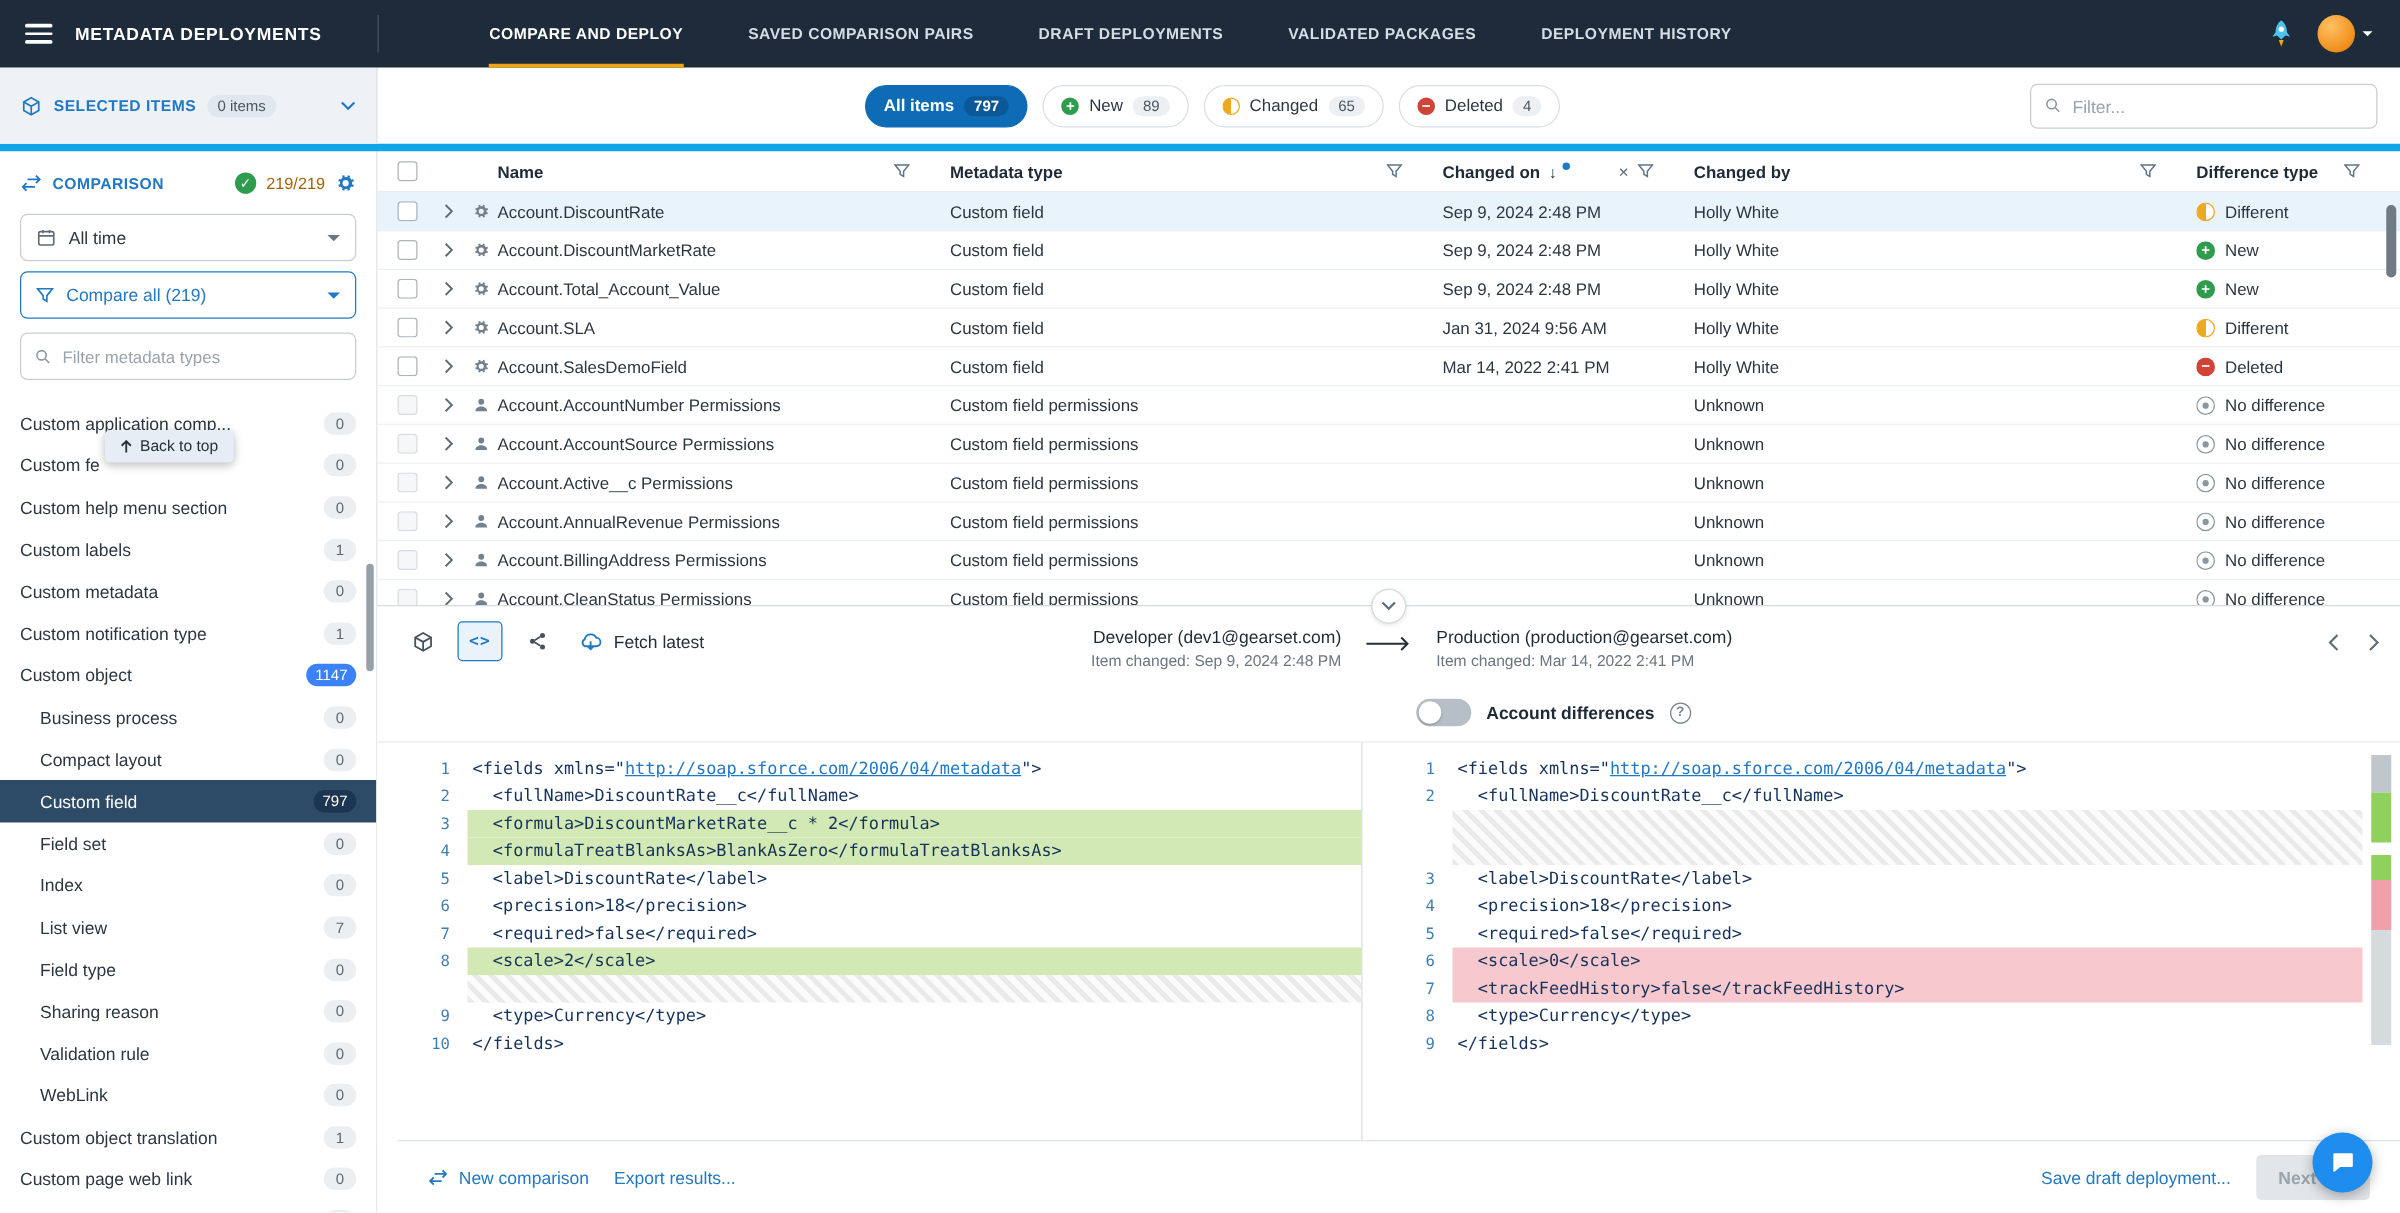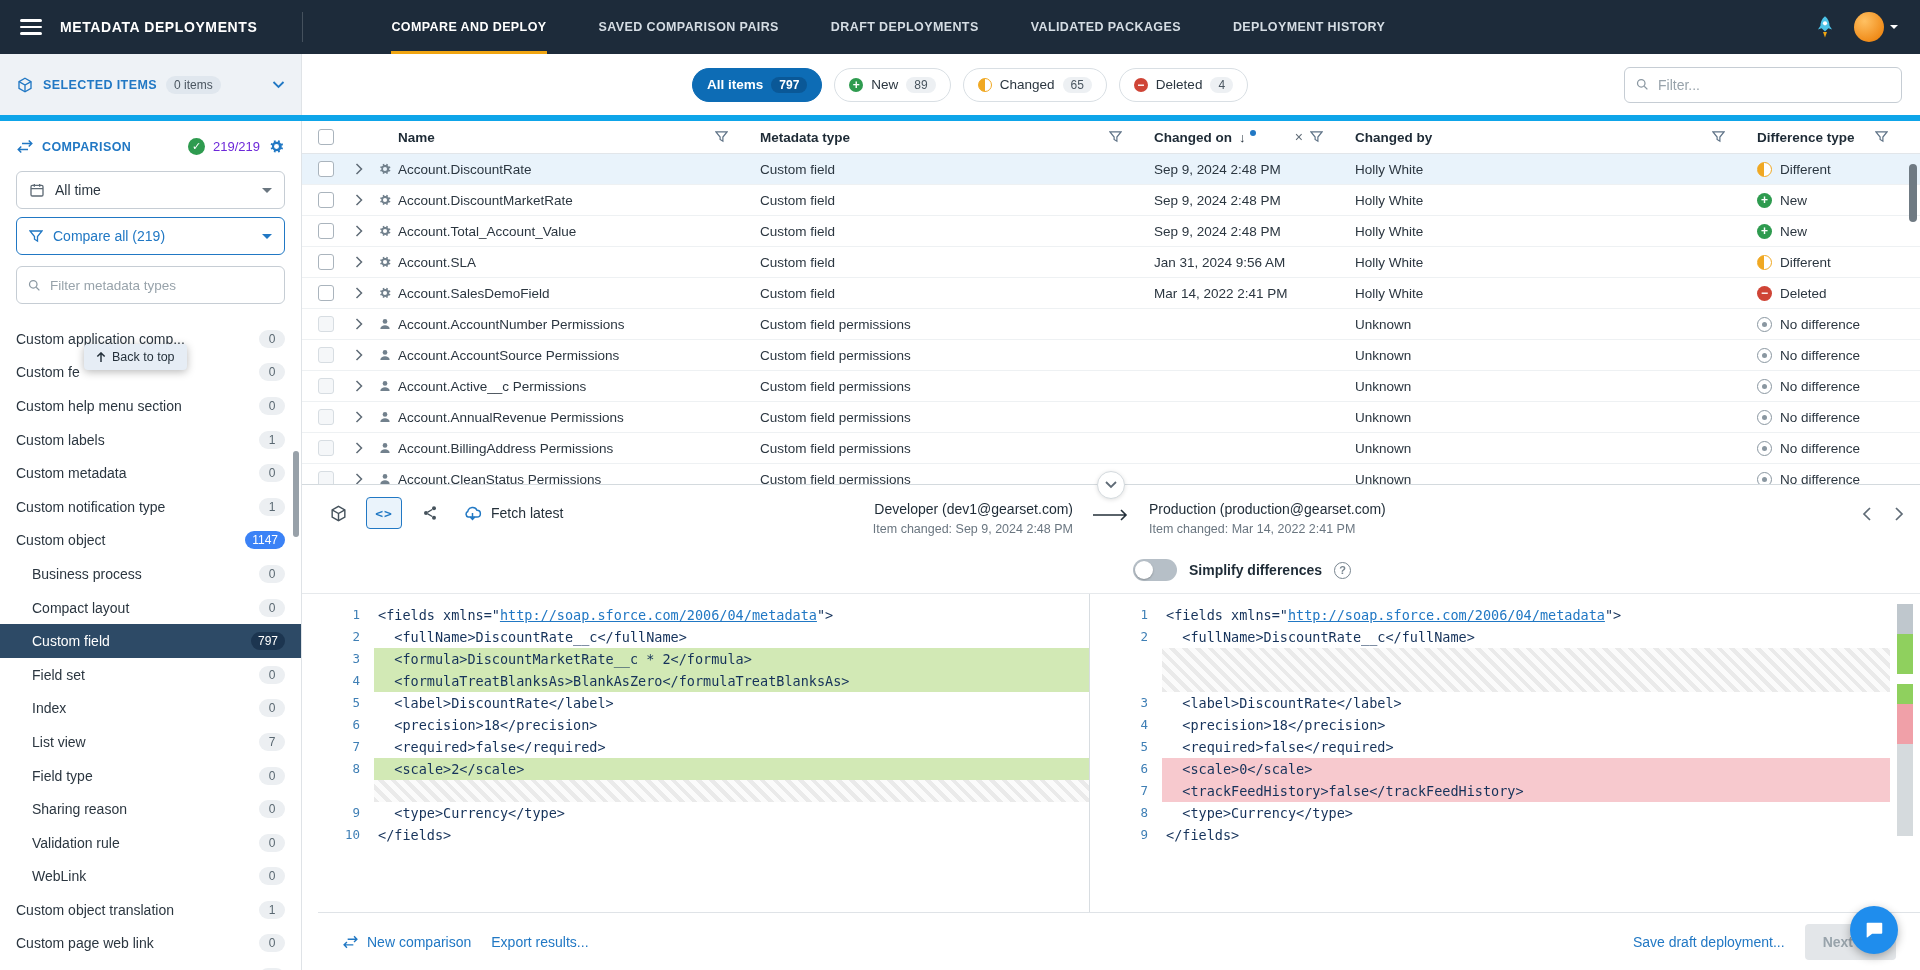--- a/index.html
+++ b/index.html
@@ -39,21 +39,21 @@
   .filter-input-wrap { position:absolute; right:18px; width:278px; height:36px; border:1px solid #c6cdd4; border-radius:6px; display:flex; align-items:center; gap:8px; padding:0 10px; background:#fff; }
   .filter-input-wrap input { border:none; outline:none; flex:1; font-size:14px; font-family:inherit; color:#2b3640; }
   .filter-input-wrap input::placeholder { color:#98a3ab; }
 
   
   .sidebar { position:absolute; top:121px; left:0; width:302px; height:849px; background:#fff; border-right:1px solid #dfe3e7; z-index:10; }
   .cmp-row { display:flex; align-items:center; gap:8px; padding:17px 16px 8px; }
   .cmp-label { color:#2178c4; font-weight:700; font-size:12.5px; letter-spacing:.4px; }
   .cmp-row .spacer { flex:1; }
   .check-circle { width:17px; height:17px; border-radius:50%; background:#2e9b4f; color:#fff; font-size:11px; display:flex; align-items:center; justify-content:center; }
-  .progress { font-size:13px; color:#6d28d9; }
+  .progress { font-size:13px; color:#a16207; }
   .sel-box { margin:8px 16px 0; height:38px; border:1px solid #c6cdd4; border-radius:6px; display:flex; align-items:center; padding:0 12px; gap:10px; font-size:14px; color:#2b3640; background:#fff; }
   .sel-box .spacer { flex:1; }
   .sel-box.blue { border-color:#2178c4; color:#2178c4; }
   .caret-g { width:0; height:0; border:5px solid transparent; border-top-color:#6a7680; margin-top:5px; }
   .caret-b { width:0; height:0; border:5px solid transparent; border-top-color:#2178c4; margin-top:5px; }
   .search-wrap { margin:11px 16px 0; height:38px; border:1px solid #c6cdd4; border-radius:6px; display:flex; align-items:center; gap:8px; padding:0 10px; }
   .search-wrap input { border:none; outline:none; flex:1; font-size:13.5px; font-family:inherit; color:#2b3640; }
   .search-wrap input::placeholder { color:#98a3ab; }
   .side-list { position:absolute; top:201px; left:0; right:0; bottom:0; overflow:hidden; }
   .side-item { height:33.6px; display:flex; align-items:center; padding:0 16px; font-size:14px; color:#2b3640; }
@@ -752,21 +752,21 @@
           <svg width="9" height="14" viewBox="0 0 9 14">
             <path d="M1 1l6 6-6 6" stroke="#5f6b76" stroke-width="1.7" fill="none"></path>
           </svg>
         </span>
     </div>
 
     <div class="simplify" data-interactable="false">
       <div class="toggle" data-interactable="true">
           <div class="knob" data-interactable="false"></div>
         </div>
-      <span class="simplify-label" data-interactable="false">Simplify differences</span>
+      <span class="simplify-label" data-interactable="false">Account differences</span>
       <span class="help" data-interactable="true">?</span>
     </div>
 
     <div class="code-wrap" data-interactable="false">
       <div class="pane left" id="code-left" data-interactable="false">
           <div class="cl" data-interactable="false">
             <span class="ln" data-interactable="false">1</span>
             <span class="ct">&lt;fields xmlns="<span class="url" data-interactable="true">http://soap.sforce.com/2006/04/metadata</span>"&gt;</span>
           </div>
           <div class="cl" data-interactable="false">

